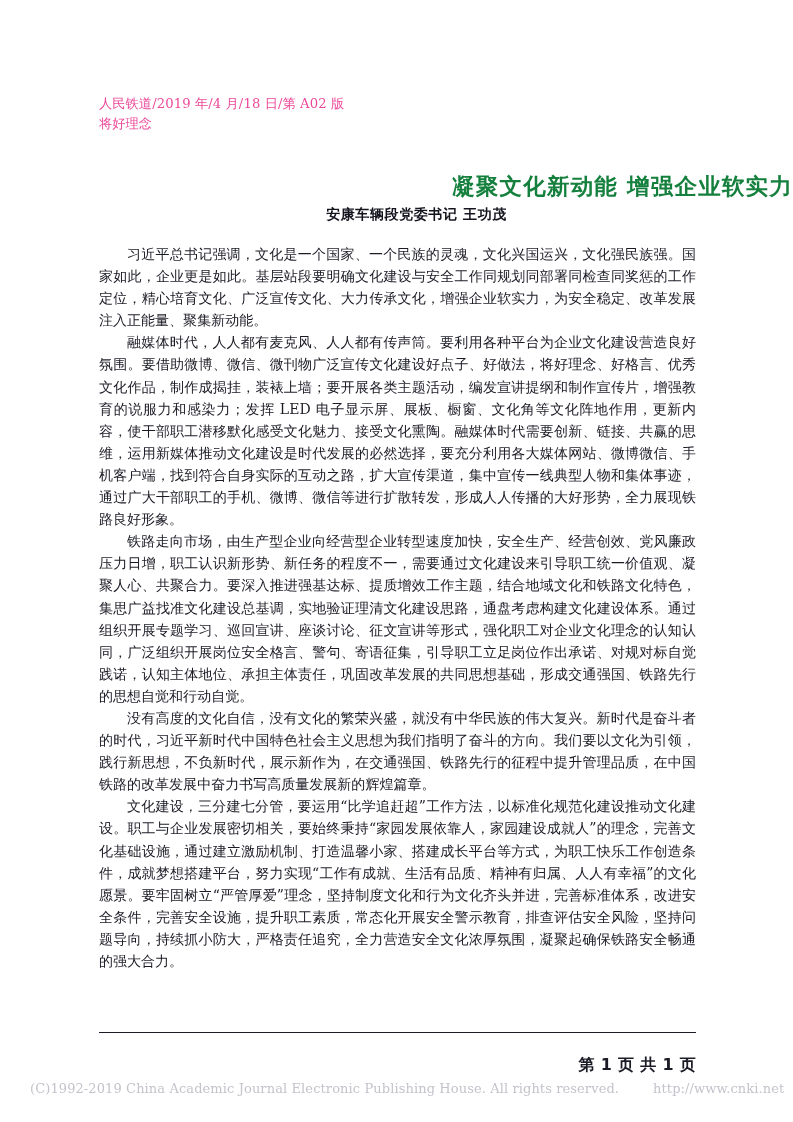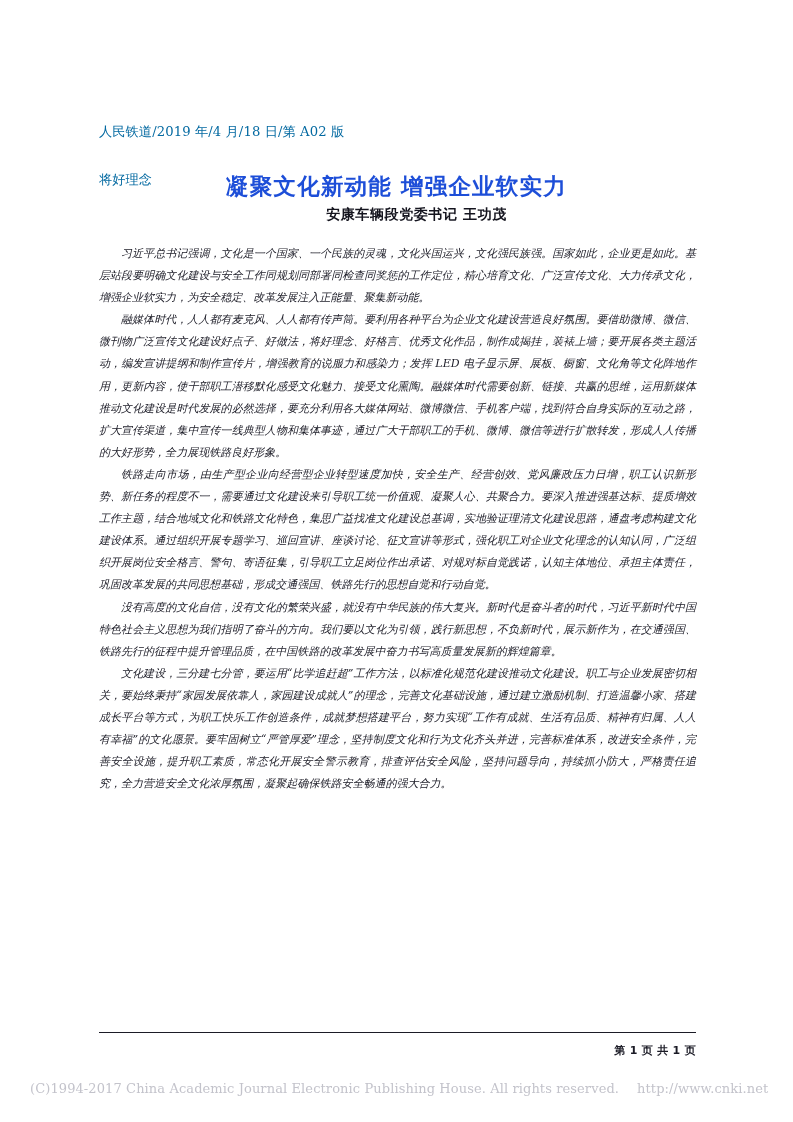--- a/index.html
+++ b/index.html
@@ -28,39 +28,38 @@
   .masthead {
     position: absolute;
     left: 99px;
     top: 94px;
     width: 600px;
   }
   .masthead-line {
     font-family: "DejaVu Serif", "Liberation Serif", serif;
     font-size: 13.2px;
     line-height: 20px;
-    color: #0369a1;
+    color: #ec4899;
     letter-spacing: 0.1px;
     white-space: nowrap;
-    margin-top: 28px;
   }
 
   
   .doc-title {
     position: absolute;
     left: 0;
     top: 156px;
     width: 793px;
-    text-align: center;
+    text-align: right;
     font-family: "DejaVu Sans", "Liberation Sans", sans-serif;
     font-weight: bold;
     font-size: 22.5px;
     line-height: 30px;
     letter-spacing: 1.2px;
-    color: #1d4ed8;
+    color: #15803d;
   }
 
   
   .doc-byline {
     position: absolute;
     left: 0;
     top: 203px;
     width: 793px;
     text-align: center;
     font-family: "DejaVu Sans", "Liberation Sans", sans-serif;
@@ -74,70 +73,69 @@
 
   
   .body-text {
     position: absolute;
     left: 99px;
     top: 243px;
     width: 597px;
   }
   .para {
     font-family: "DejaVu Serif", "Liberation Serif", serif;
-    font-size: 11px;
+    font-size: 14px;
     line-height: 22.1px;
     text-align: justify;
     text-justify: inter-character;
     text-indent: 2em;
     margin: 0;
     color: #1b1b26;
     letter-spacing: 0.02px;
     word-break: break-all;
-    font-style: italic;
   }
 
   
   .page-footer {
     position: absolute;
     left: 99px;
     top: 1032px;
     width: 597px;
   }
   .footer-rule {
     width: 100%;
     height: 1px;
     background: #1b1b26;
   }
   .page-number {
-    margin-top: 10px;
+    margin-top: 24px;
     text-align: right;
     font-family: "DejaVu Sans", "Liberation Sans", sans-serif;
-    font-size: 11px;
+    font-size: 16px;
     font-weight: bold;
     line-height: 16px;
     color: #1b1b26;
     letter-spacing: 0.3px;
   }
 
   
   .cnki-bar {
     position: absolute;
     left: 30px;
     top: 1080px;
     width: 740px;
     font-family: "DejaVu Serif", "Liberation Serif", serif;
     font-size: 13px;
     line-height: 18px;
     color: #c3c3cb;
     white-space: nowrap;
     letter-spacing: 0.1px;
   }
   .cnki-url {
-    margin-left: 18px;
+    margin-left: 34px;
   }
 </style>
 </head>
 <body>
 
 <div class="page">
 
   <div class="masthead">
     <div class="masthead-line">人民铁道/2019 年/4 月/18 日/第 A02 版</div>
     <div class="masthead-line">将好理念</div>
@@ -154,16 +152,16 @@
     <p class="para">没有高度的文化自信，没有文化的繁荣兴盛，就没有中华民族的伟大复兴。新时代是奋斗者的时代，习近平新时代中国特色社会主义思想为我们指明了奋斗的方向。我们要以文化为引领，践行新思想，不负新时代，展示新作为，在交通强国、铁路先行的征程中提升管理品质，在中国铁路的改革发展中奋力书写高质量发展新的辉煌篇章。</p>
     <p class="para">文化建设，三分建七分管，要运用“比学追赶超”工作方法，以标准化规范化建设推动文化建设。职工与企业发展密切相关，要始终秉持“家园发展依靠人，家园建设成就人”的理念，完善文化基础设施，通过建立激励机制、打造温馨小家、搭建成长平台等方式，为职工快乐工作创造条件，成就梦想搭建平台，努力实现“工作有成就、生活有品质、精神有归属、人人有幸福”的文化愿景。要牢固树立“严管厚爱”理念，坚持制度文化和行为文化齐头并进，完善标准体系，改进安全条件，完善安全设施，提升职工素质，常态化开展安全警示教育，排查评估安全风险，坚持问题导向，持续抓小防大，严格责任追究，全力营造安全文化浓厚氛围，凝聚起确保铁路安全畅通的强大合力。</p>
   </div>
 
   <div class="page-footer">
     <div class="footer-rule"></div>
     <div class="page-number">第 1 页  共 1 页</div>
   </div>
 
   <div class="cnki-bar">
-    <span>(C)1994-2017 China Academic Journal Electronic Publishing House. All rights reserved.</span><span class="cnki-url">http://www.cnki.net</span>
+    <span>(C)1992-2019 China Academic Journal Electronic Publishing House. All rights reserved.</span><span class="cnki-url">http://www.cnki.net</span>
   </div>
 
 </div>
 
 </body></html>

